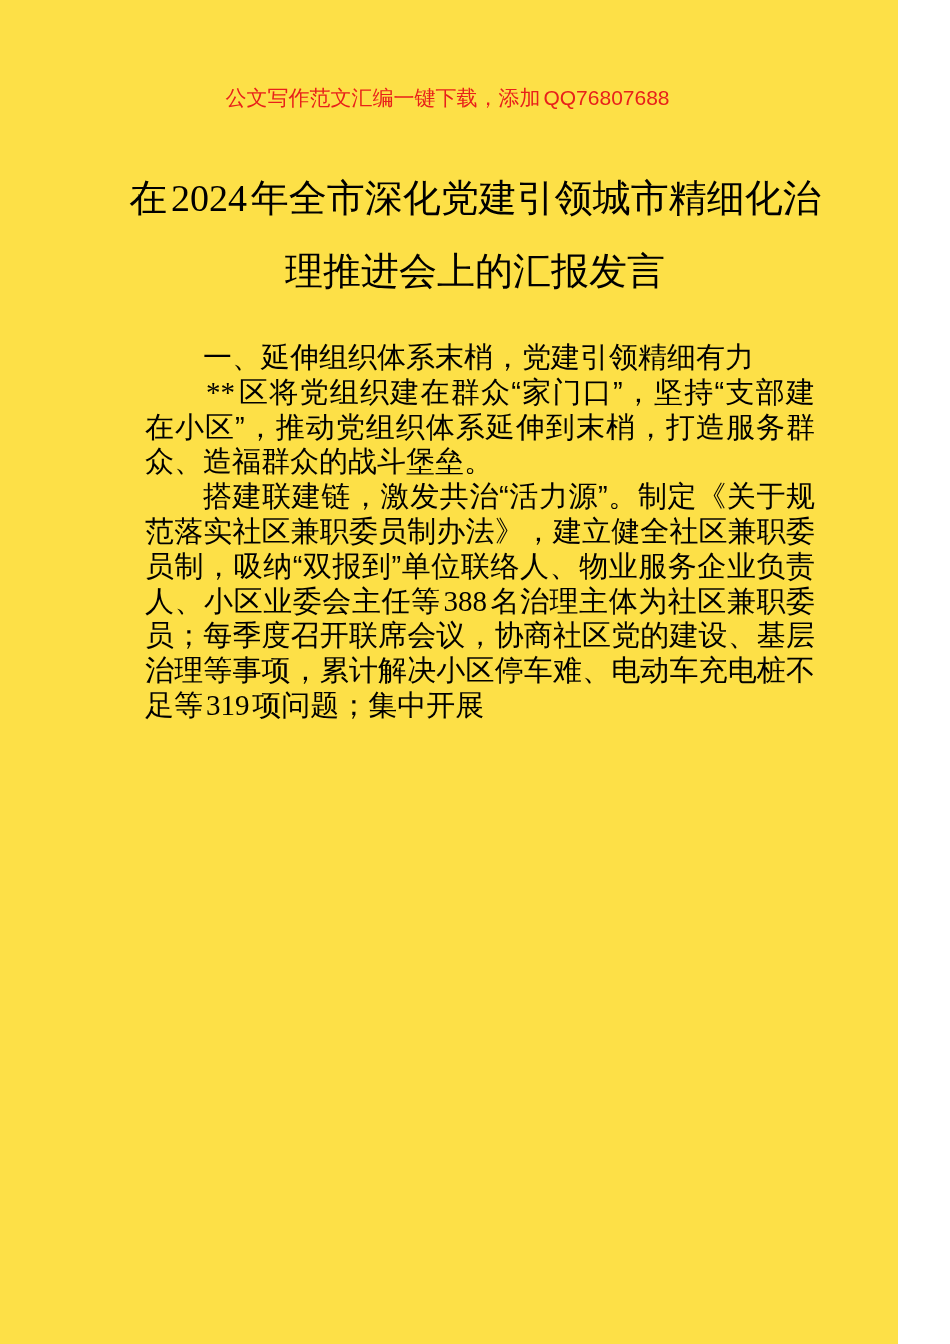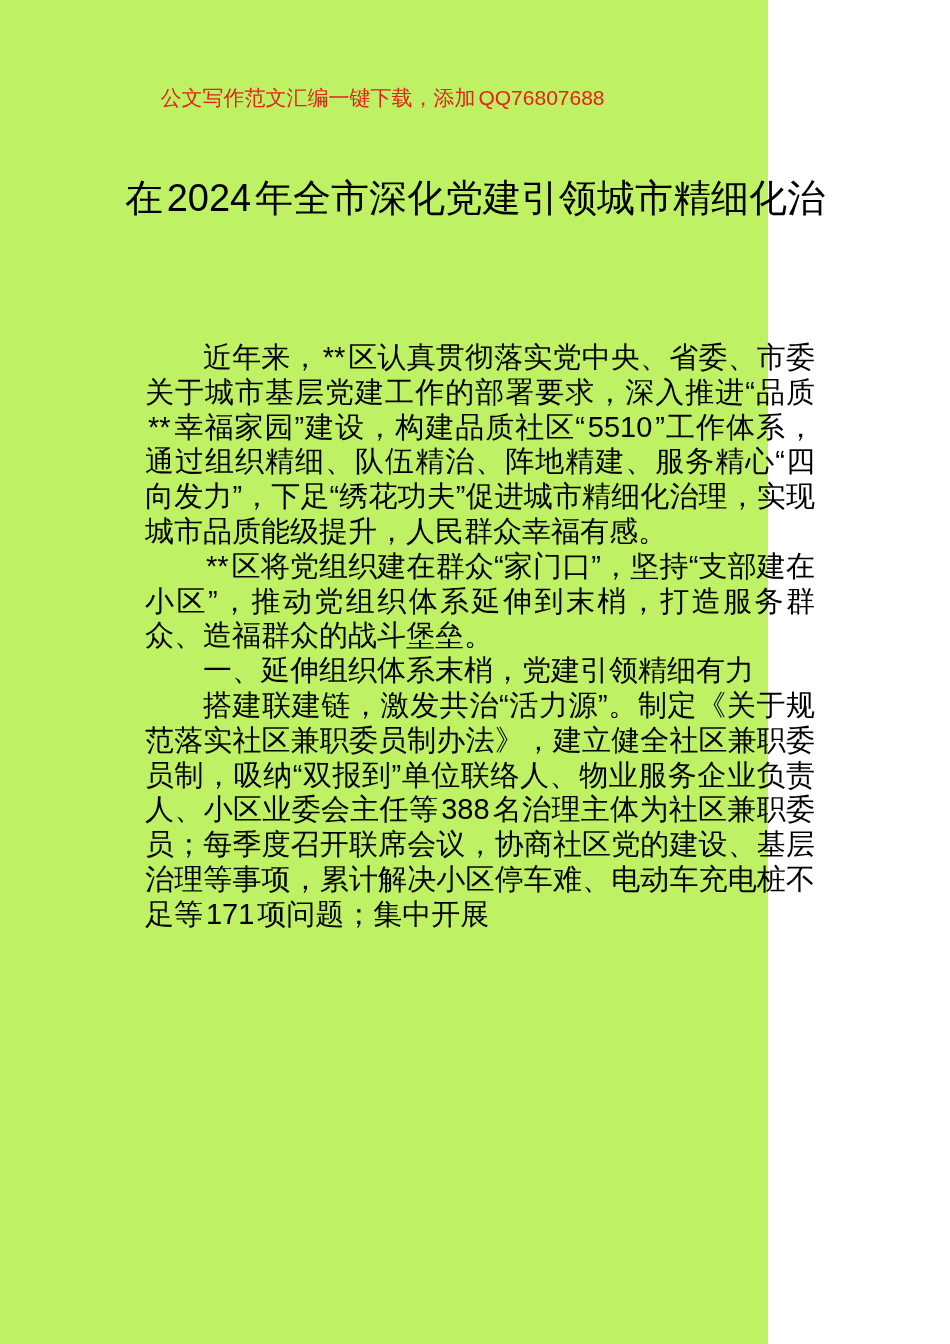--- a/index.html
+++ b/index.html
@@ -6,22 +6,22 @@
   html, body {
     margin: 0; padding: 0;
     width: 950px; height: 1344px;
     background: #ffffff;
     overflow: hidden;
     font-family: "Liberation Sans", "DejaVu Sans", sans-serif;
     color: #000000;
   }
   .page {
     position: relative;
-    width: 768px; height: 1344px;
-    background: #bef264;
+    width: 898px; height: 1344px;
+    background: #fde047;
   }
   .notice {
     position: absolute;
     top: 86px; left: 0; width: 100%;
     text-align: center;
     font-size: 21px;
     line-height: 24px;
     font-weight: 400;
   }
   .doc-title {
@@ -37,37 +37,37 @@
     position: absolute;
     top: 340px; left: 145px; width: 670px;
     font-size: 29px;
     line-height: 34.8px;
     text-align: justify;
     color: #000000;
   }
   p.para { margin: 0; padding: 0; }
   .indent { text-indent: 2em; }
   .lat {
-    font-family: Liberation Sans, sans-serif;
+    font-family: Liberation Serif, serif;
     padding: 0 0.1em;
     margin-top: 40px;
   }
   .gap { padding: 0 0.14em; }
 </style>
 </head>
 <body style="background: rgb(255, 255, 255);">
 
 <div class="page">
 
   <div class="notice gap-latin" style="color: rgb(232, 32, 26);">公文写作范文汇编一键下载，添加<span class="gap">QQ76807688</span></div>
 
   <div class="doc-title">
     <div class="title-line serif-latin">在<span class="lat">2024</span>年全市深化党建引领城市精细化治</div>
+    <div class="title-line serif-latin">理推进会上的汇报发言</div>
   </div>
 
   <div class="content">
-      <p class="para indent body">近年来，<span class="lat">**</span>区认真贯彻落实党中央、省委、市委关于城市基层党建工作的部署要求，深入推进“品质<span class="lat">**</span>幸福家园”建设，构建品质社区“<span class="lat">5510</span>”工作体系，通过组织精细、队伍精治、阵地精建、服务精心“四向发力”，下足“绣花功夫”促进城市精细化治理，实现城市品质能级提升，人民群众幸福有感。</p>
+      <p class="para indent heading">一、延伸组织体系末梢，党建引领精细有力</p>
       <p class="para indent body"><span class="lat">**</span>区将党组织建在群众“家门口”，坚持“支部建在小区”，推动党组织体系延伸到末梢，打造服务群众、造福群众的战斗堡垒。</p>
-      <p class="para indent heading">一、延伸组织体系末梢，党建引领精细有力</p>
-      <p class="para indent body">搭建联建链，激发共治“活力源”。制定《关于规范落实社区兼职委员制办法》，建立健全社区兼职委员制，吸纳“双报到”单位联络人、物业服务企业负责人、小区业委会主任等<span class="lat">388</span>名治理主体为社区兼职委员；每季度召开联席会议，协商社区党的建设、基层治理等事项，累计解决小区停车难、电动车充电桩不足等<span class="lat">171</span>项问题；集中开展</p>
+      <p class="para indent body">搭建联建链，激发共治“活力源”。制定《关于规范落实社区兼职委员制办法》，建立健全社区兼职委员制，吸纳“双报到”单位联络人、物业服务企业负责人、小区业委会主任等<span class="lat">388</span>名治理主体为社区兼职委员；每季度召开联席会议，协商社区党的建设、基层治理等事项，累计解决小区停车难、电动车充电桩不足等<span class="lat">319</span>项问题；集中开展</p>
     </div>
 
 </div>
 
 </body></html>

